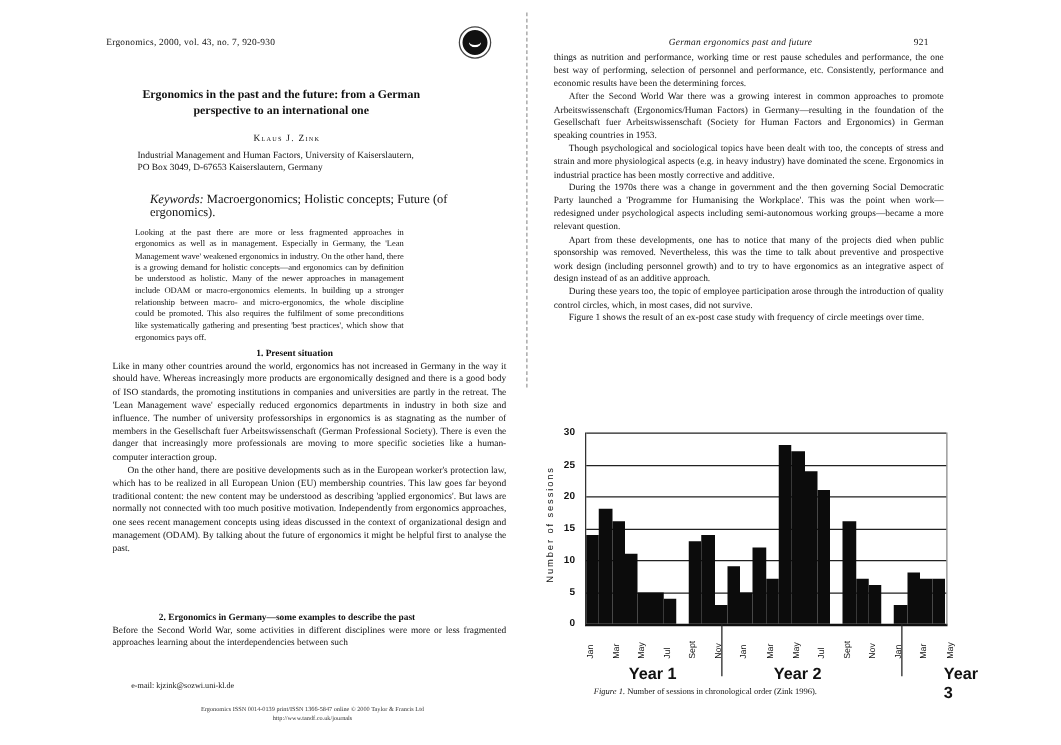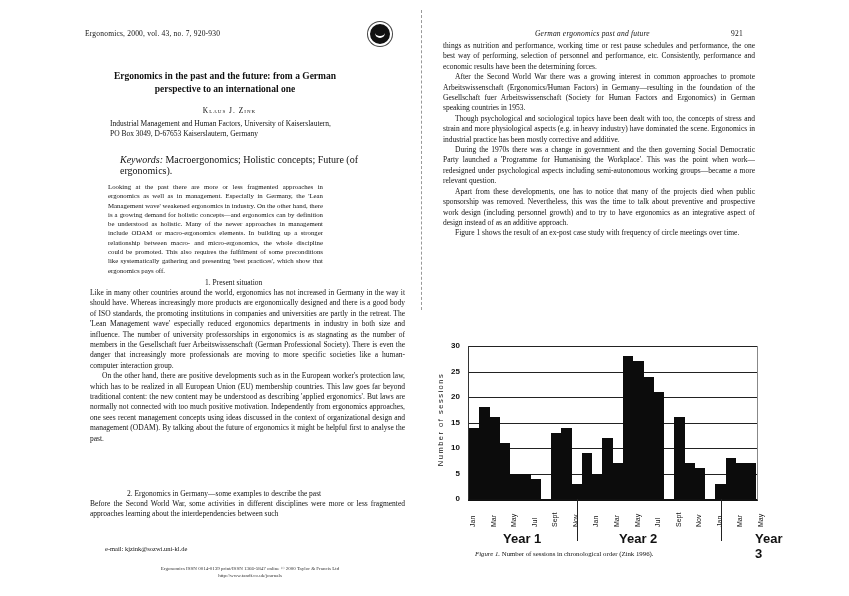--- a/index.html
+++ b/index.html
@@ -10,21 +10,21 @@
   .divider{position:absolute;left:421px;top:10px;width:1px;height:300px;border-left:1px dashed #999;}
   .running{position:absolute;font-size:7.5px;letter-spacing:0.2px;}
   .logo{position:absolute;left:368px;top:22px;width:20px;height:20px;border-radius:50%;background:#111;border:2px solid #fff;box-shadow:0 0 0 1px #444;}
   .logo::after{content:"";position:absolute;left:5px;top:6px;width:10px;height:6px;border-bottom:2px solid #fff;border-radius:0 0 6px 6px;}
   .title{position:absolute;left:110px;top:70px;width:230px;text-align:center;font-weight:bold;font-size:9.5px;line-height:13px;}
   .author{position:absolute;left:17px;width:425px;top:106px;text-align:center;font-size:7.5px;letter-spacing:1px;font-variant:small-caps;}
   .affil{position:absolute;left:110px;width:240px;top:119px;text-align:left;font-size:7.5px;line-height:10px;}
   .keywords{position:absolute;left:120px;width:260px;top:154px;font-size:10px;}
   .keywords em{font-style:italic;}
   .abstract{position:absolute;left:108px;width:215px;top:182px;font-size:6.8px;line-height:9.3px;text-align:justify;}
-  .sec{position:absolute;font-weight:normal;font-size:7.5px;}
+  .sec{position:absolute;font-weight:bold;font-size:7.5px;}
   .body{position:absolute;font-size:7.5px;line-height:10.4px;text-align:justify;}
   .body p{margin:0;text-indent:12px;}
   .body p.first{text-indent:0;}
   .email{position:absolute;left:105px;top:545px;font-size:6.5px;}
   .copyright{position:absolute;left:130px;width:240px;top:566px;text-align:center;font-size:5px;line-height:6.5px;color:#333;}
   .chart{position:absolute;left:428px;top:335px;width:340px;height:220px;}
   .plot{position:absolute;left:40px;top:11px;width:288px;height:153px;border-left:1px solid #333;border-bottom:2px solid #111;border-right:1px solid #888;}
   .grid{position:absolute;left:0;right:0;height:1px;background:#222;}
   .bars{position:absolute;left:0;bottom:0;right:0;height:100%;display:flex;align-items:flex-end;}
   .bar{width:10.28px;background:#0c0c0c;flex:0 0 auto;}
@@ -75,20 +75,21 @@
 
 <div class="page right">
   <div class="running" style="left:110px;top:29px;font-style:italic;">German ergonomics past and future</div>
   <div class="running" style="left:306px;top:29px;">921</div>
   <div class="body" style="left:18px;top:41px;width:312px;">
     <p class="first">things as nutrition and performance, working time or rest pause schedules and performance, the one best way of performing, selection of personnel and performance, etc. Consistently, performance and economic results have been the determining forces.</p>
     <p>After the Second World War there was a growing interest in common approaches to promote Arbeitswissenschaft (Ergonomics/Human Factors) in Germany—resulting in the foundation of the Gesellschaft fuer Arbeitswissenschaft (Society for Human Factors and Ergonomics) in German speaking countries in 1953.</p>
     <p>Though psychological and sociological topics have been dealt with too, the concepts of stress and strain and more physiological aspects (e.g. in heavy industry) have dominated the scene. Ergonomics in industrial practice has been mostly corrective and additive.</p>
     <p>During the 1970s there was a change in government and the then governing Social Democratic Party launched a 'Programme for Humanising the Workplace'. This was the point when work—redesigned under psychological aspects including semi-autonomous working groups—became a more relevant question.</p>
     <p>Apart from these developments, one has to notice that many of the projects died when public sponsorship was removed. Nevertheless, this was the time to talk about preventive and prospective work design (including personnel growth) and to try to have ergonomics as an integrative aspect of design instead of as an additive approach.</p>
+    <p>During these years too, the topic of employee participation arose through the introduction of quality control circles, which, in most cases, did not survive.</p>
     <p>Figure 1 shows the result of an ex-post case study with frequency of circle meetings over time.</p>
   </div>
 </div>
 
 <div class="chart" id="chart">
   <div class="ylabel">Number of sessions</div>
   <div id="yticks">
       <div class="ytick" style="top: 159px;">0</div>
       <div class="ytick" style="top: 133.5px;">5</div>
       <div class="ytick" style="top: 108px;">10</div>

